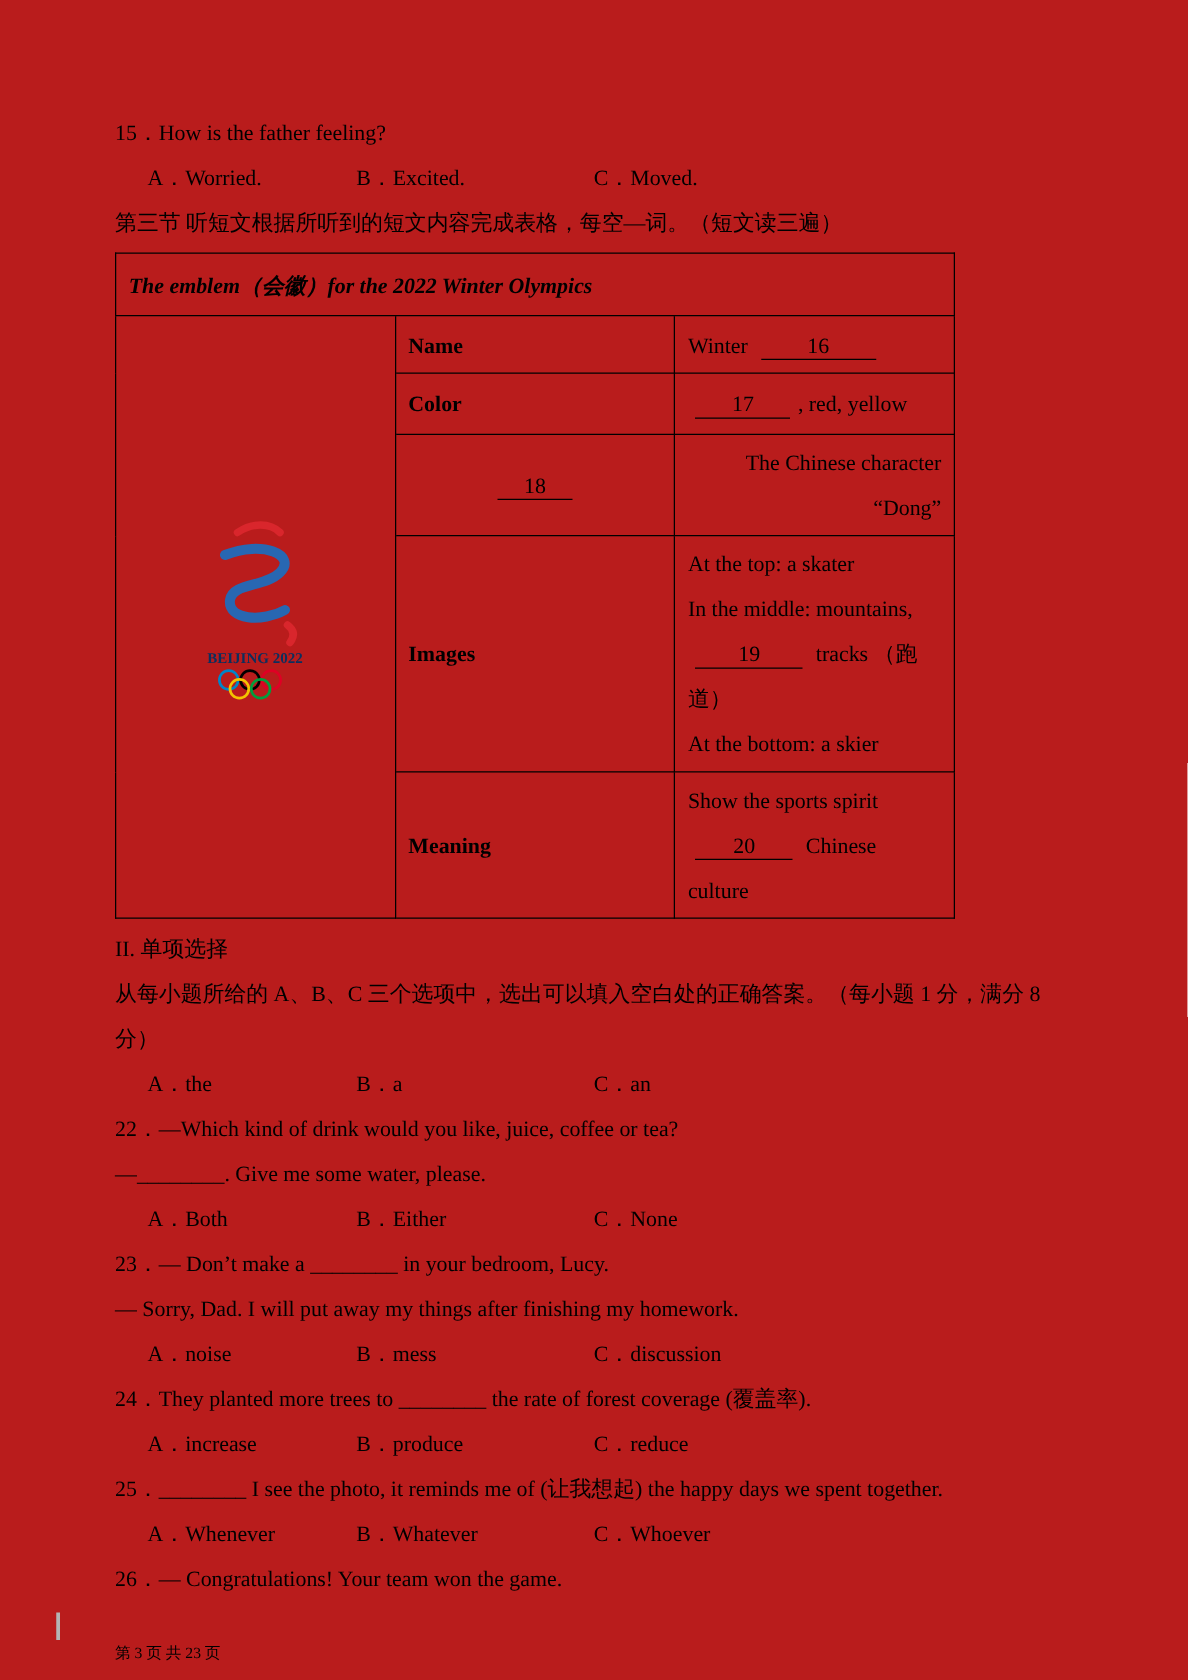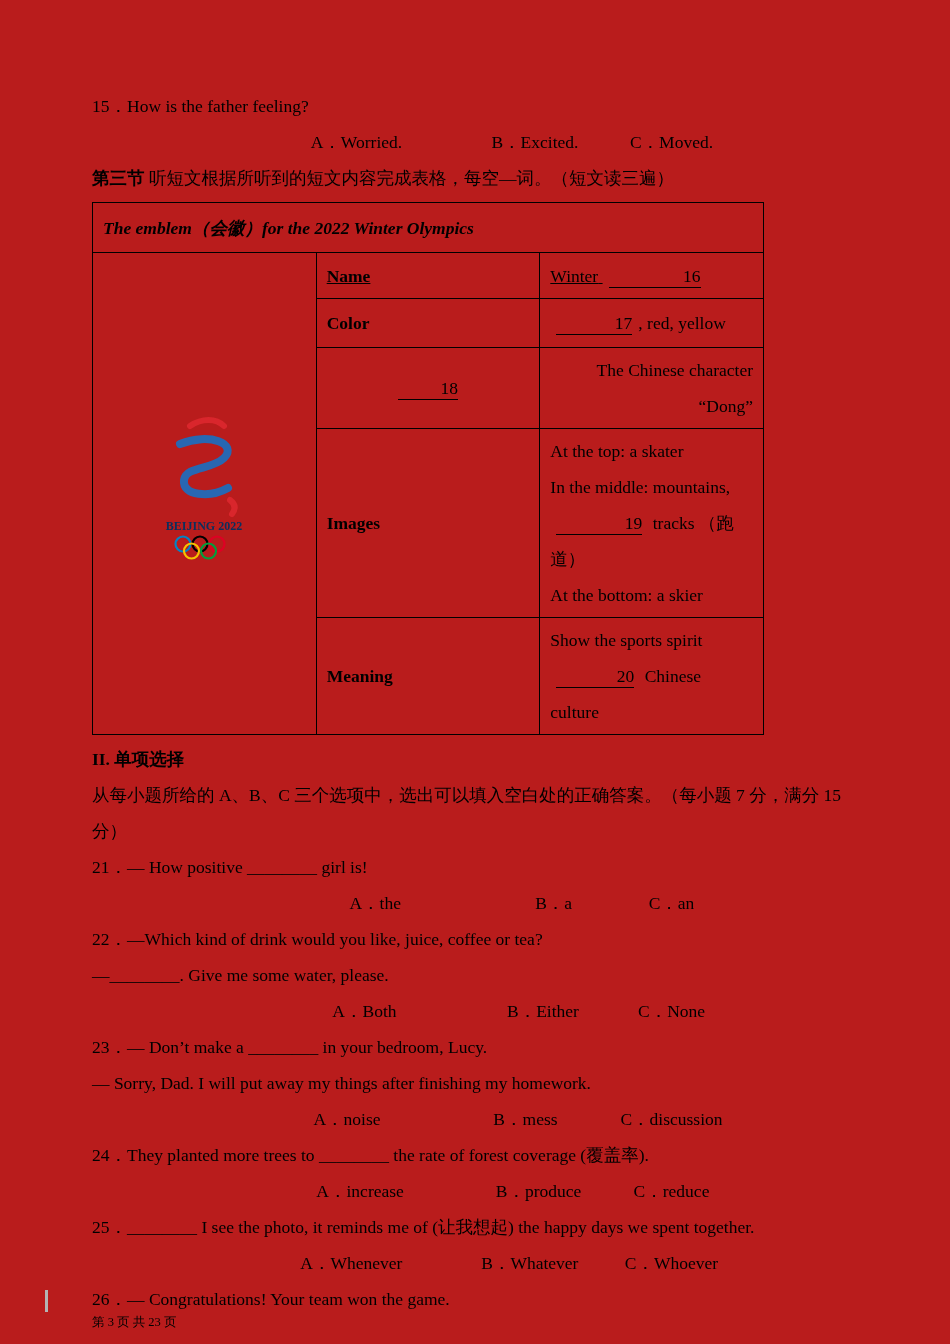--- a/index.html
+++ b/index.html
@@ -9,50 +9,50 @@
     position:relative;
     width:950px; height:1344px;
     background:#b91c1c;
     padding:88px 82px 0 92px;
     font-size:17.5px;
     line-height:36px;
     overflow:hidden;
   }
   .q-line { white-space:nowrap; }
   .para { }
-  .bold { font-weight:bold; }
-  .opts { padding-left:26px; white-space:nowrap;text-align:center; }
+  .bold { font-weight:normal; }
+  .opts { padding-left:26px; white-space:nowrap; }
   .opt { display:inline-block; }
   .opt.c1 { width:167px; }
   .opt.c2 { width:190px; }
   table.emblem-table {
     border-collapse:collapse;
     width:672px;
     table-layout:fixed;
     margin:6px 0 6px 0;
   }
   table.emblem-table td {
     border:1px solid #000;
     padding:4px 10px;
     vertical-align:middle;
     line-height:36px;
   }
   td.t-title { font-weight:bold; height:50px;font-style:italic; }
   td.cell-img { width:118px; text-align:center; vertical-align:middle; }
   td.cell-label { width:90px; font-weight:bold; }
   td.cell-label.center { text-align:center; font-weight:normal; }
-  tr.r-name td { height:46px;text-decoration:underline; }
+  tr.r-name td { height:46px; }
   tr.r-color td { height:49px; }
   tr.r-char td { height:54px;text-align:right; }
   tr.r-images td { height:120px; }
   tr.r-meaning td { height:88px; }
   .blank {
     display:inline-block;
     border-bottom:1px solid #000;
-    text-align:right;
+    text-align:center;
     line-height:22px;
     margin:0 6px;
     vertical-align:baseline;
   }
   .w92 { min-width:92px; } .w76 { min-width:76px; } .w60 { min-width:60px; }
   .w86 { min-width:86px; } .w78 { min-width:78px; }
   .sec-head { margin-top:0; }
   .footer {
     position:absolute; left:92px; top:1312px;
     font-size:12.5px; line-height:20px;
@@ -137,24 +137,23 @@
         <div>
           <span class="blank w78">20</span>
           <span>Chinese culture</span>
         </div>
       </td>
     </tr>
   </tbody>
     </table>
 
   <div class="q-line bold">II. 单项选择</div>
-  <div class="para">从每小题所给的 A、B、C 三个选项中，选出可以填入空白处的正确答案。（每小题 7 分，满分 15 分）</div>
+  <div class="para">从每小题所给的 A、B、C 三个选项中，选出可以填入空白处的正确答案。（每小题 1 分，满分 8 分）</div>
 
   <div class="q">
-    <div class="q-line">21．— How positive ________ girl is!</div>
     <div class="opts">
       <span class="opt c1">A．the</span><span class="opt c2">B．a</span><span class="opt c3">C．an</span>
     </div>
   </div>
 
   <div class="q">
     <div class="q-line">22．—Which kind of drink would you like, juice, coffee or tea?</div>
     <div class="q-line">—________. Give me some water, please.</div>
     <div class="opts">
       <span class="opt c1">A．Both</span><span class="opt c2">B．Either</span><span class="opt c3">C．None</span>

